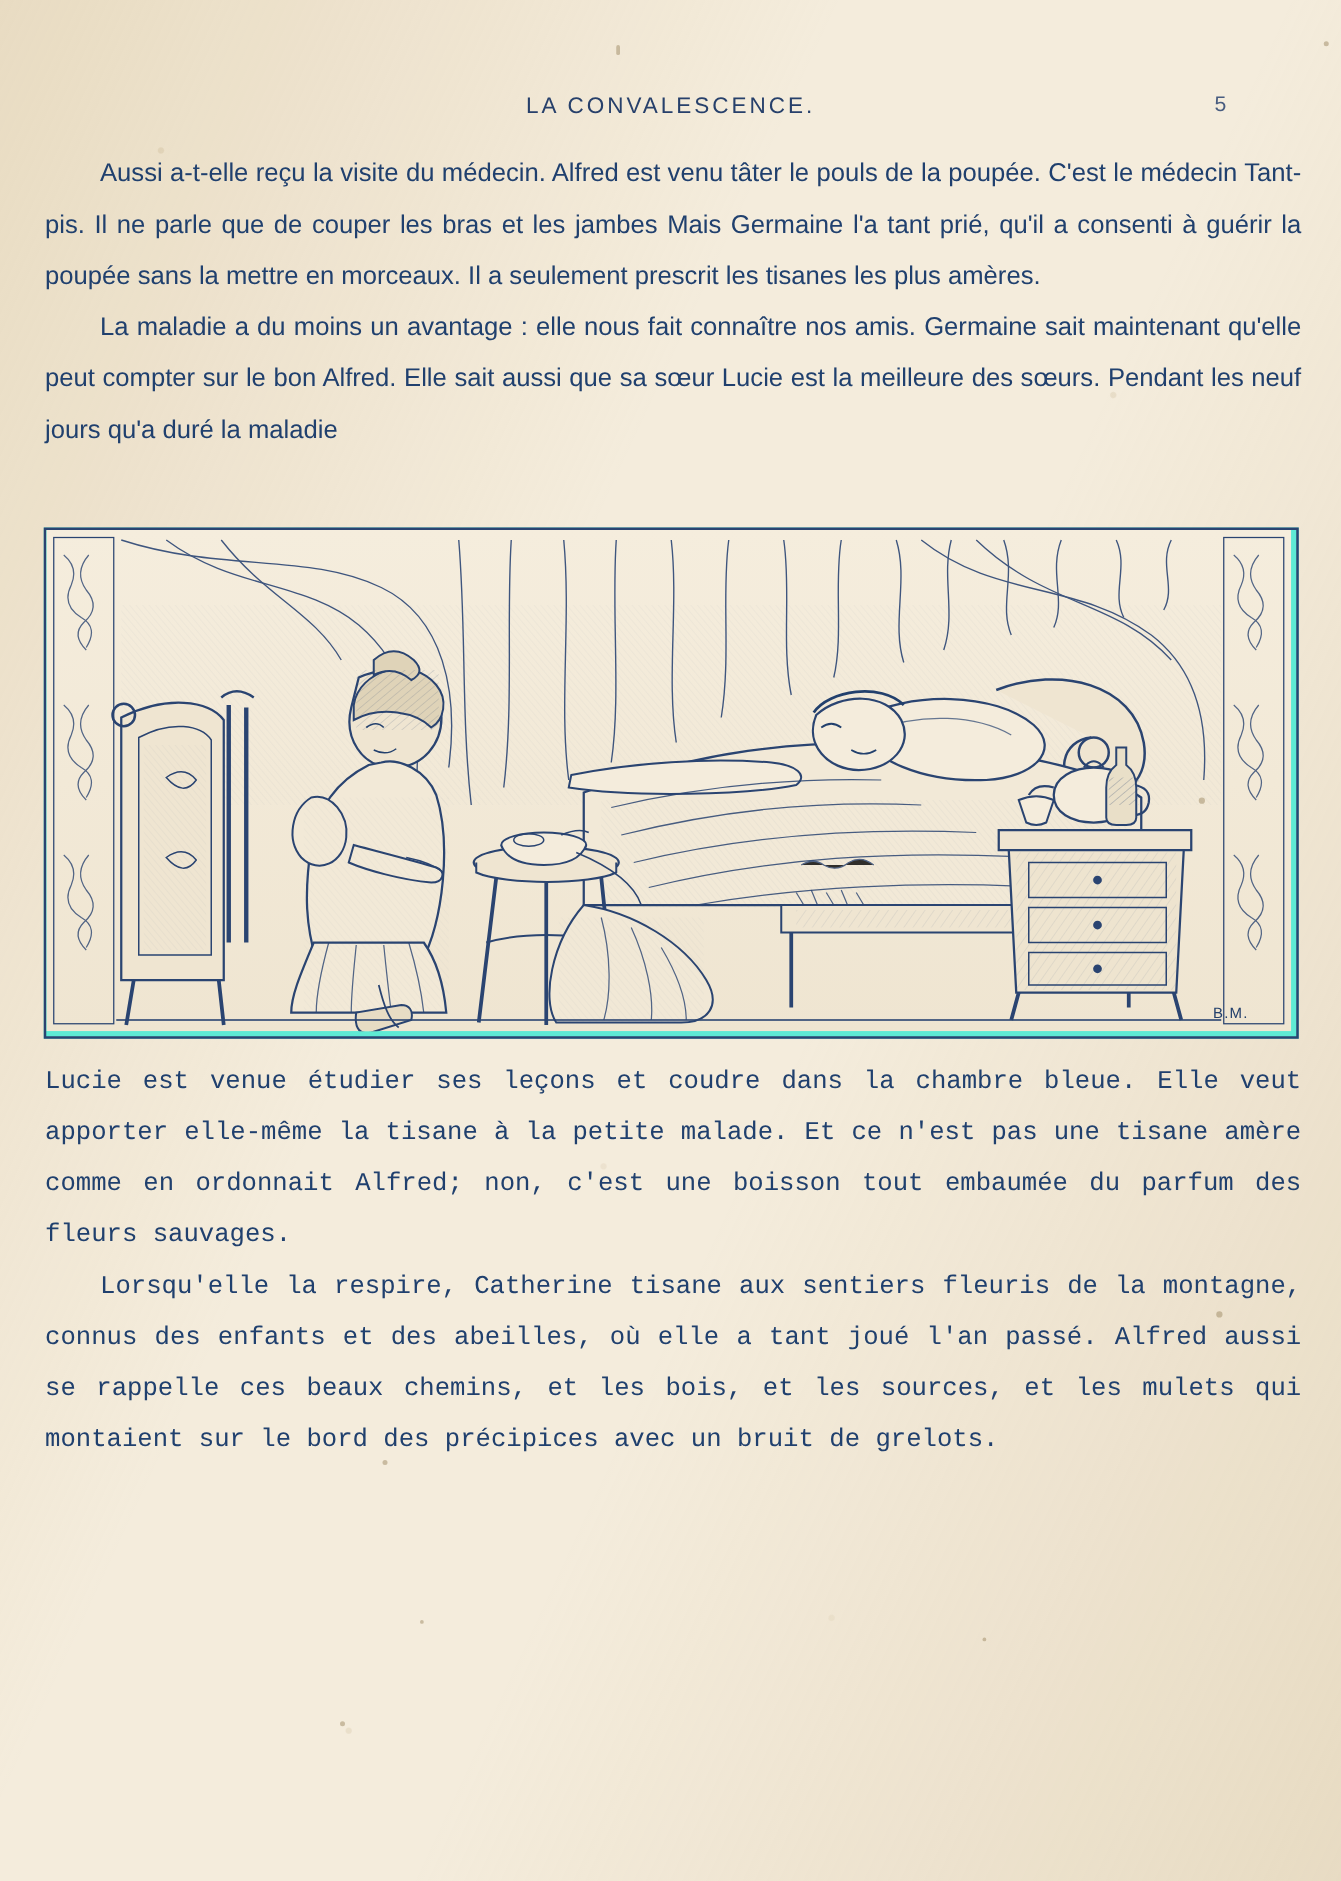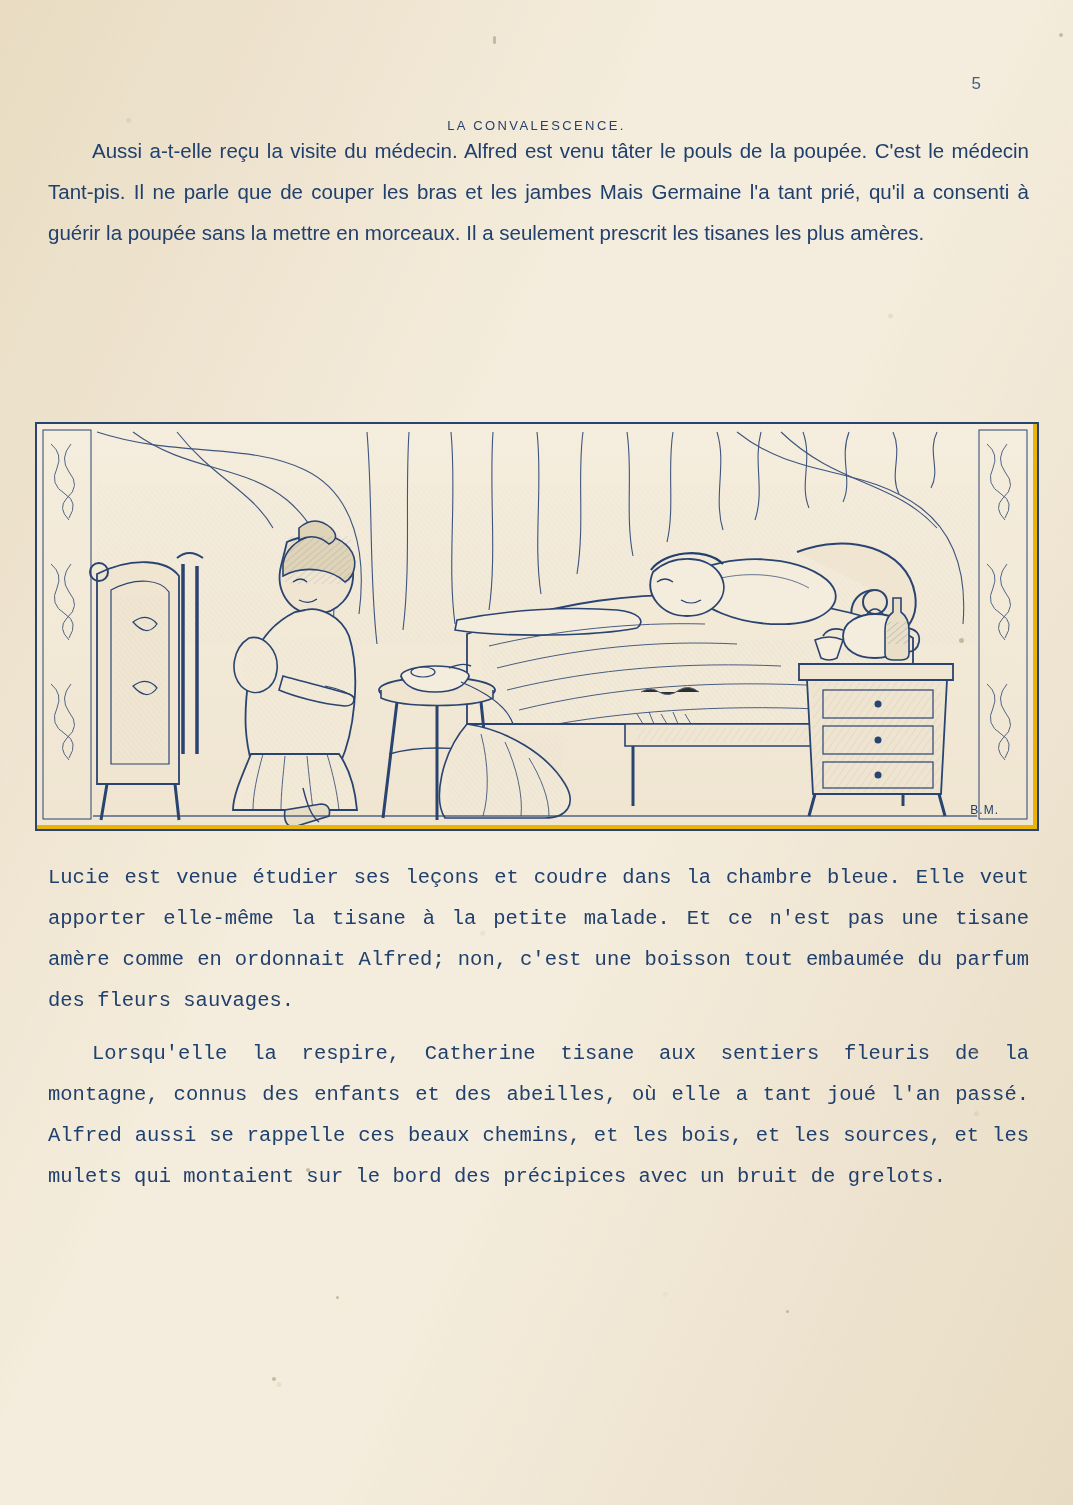--- a/index.html
+++ b/index.html
@@ -41,60 +41,59 @@
   .header-row {
     position: absolute;
     top: 74px;
     left: 0;
     width: 1073px;
     display: flex;
     align-items: baseline;
     justify-content: center;
   }
   .running-head {
-    font-size: 13px;
+    font-size: 18px;
     letter-spacing: 2.4px;
     color: #27406b;
     font-weight: 400;
-    margin-top: 44px;
   }
   .folio {
     position: absolute;
     right: 92px;
     top: 74px;
     font-size: 17px;
     color: #2b4470;
     opacity: 0.85;
   }
   .body-text {
     position: absolute;
     left: 36px;
     width: 1005px;
     font-size: 20.5px;
     line-height: 41px;
     color: #20406e;
     text-align: justify;
   }
   .body-text p {
-    margin: 12px;
+    margin: 0;
   }
   .body-text p.indent {
     text-indent: 44px;
   }
   #block-top { top: 118px; }
   #block-bottom { top: 845px; font-family: Liberation Mono, monospace; }
 
   .figure {
     position: absolute;
     left: 35px;
     top: 422px;
     width: 1000px;
     height: 405px;
     border: 2px solid #2a4471;
-    background: #eab308;
+    background: #5eead4;
     overflow: hidden;
   }
   .figure svg { display: block; }
   .fig-sig {
     position: absolute;
     right: 38px;
     bottom: 12px;
     font-size: 12px;
     color: #23406c;
     letter-spacing: 1px;
@@ -114,20 +113,21 @@
 
   <div class="content">
 
     <div class="header-row">
       <div class="running-head">LA  CONVALESCENCE.</div>
     </div>
     <div class="folio">5</div>
 
     <div class="body-text" id="block-top">
       <p class="indent">Aussi a-t-elle reçu la visite du médecin. Alfred est venu tâter le pouls de la poupée. C'est le médecin Tant-pis. Il ne parle que de couper les bras et les jambes Mais Germaine l'a tant prié, qu'il a consenti à guérir la poupée sans la mettre en morceaux. Il a seulement prescrit les tisanes les plus amères.</p>
+      <p class="indent">La maladie a du moins un avantage : elle nous fait connaître nos amis. Germaine sait maintenant qu'elle peut compter sur le bon Alfred. Elle sait aussi que sa sœur Lucie est la meilleure des sœurs. Pendant les neuf jours qu'a duré la maladie</p>
     </div>
 
     <div class="figure">
       <svg width="996" height="401" viewBox="0 0 996 401">
         <defs>
           <linearGradient id="wash" x1="0" y1="0" x2="0" y2="1">
             <stop offset="0%" stop-color="#f5eddd"></stop>
             <stop offset="100%" stop-color="#efe5d1"></stop>
           </linearGradient>
           <pattern id="hatch" width="6" height="6" patternUnits="userSpaceOnUse" patternTransform="rotate(35)">

